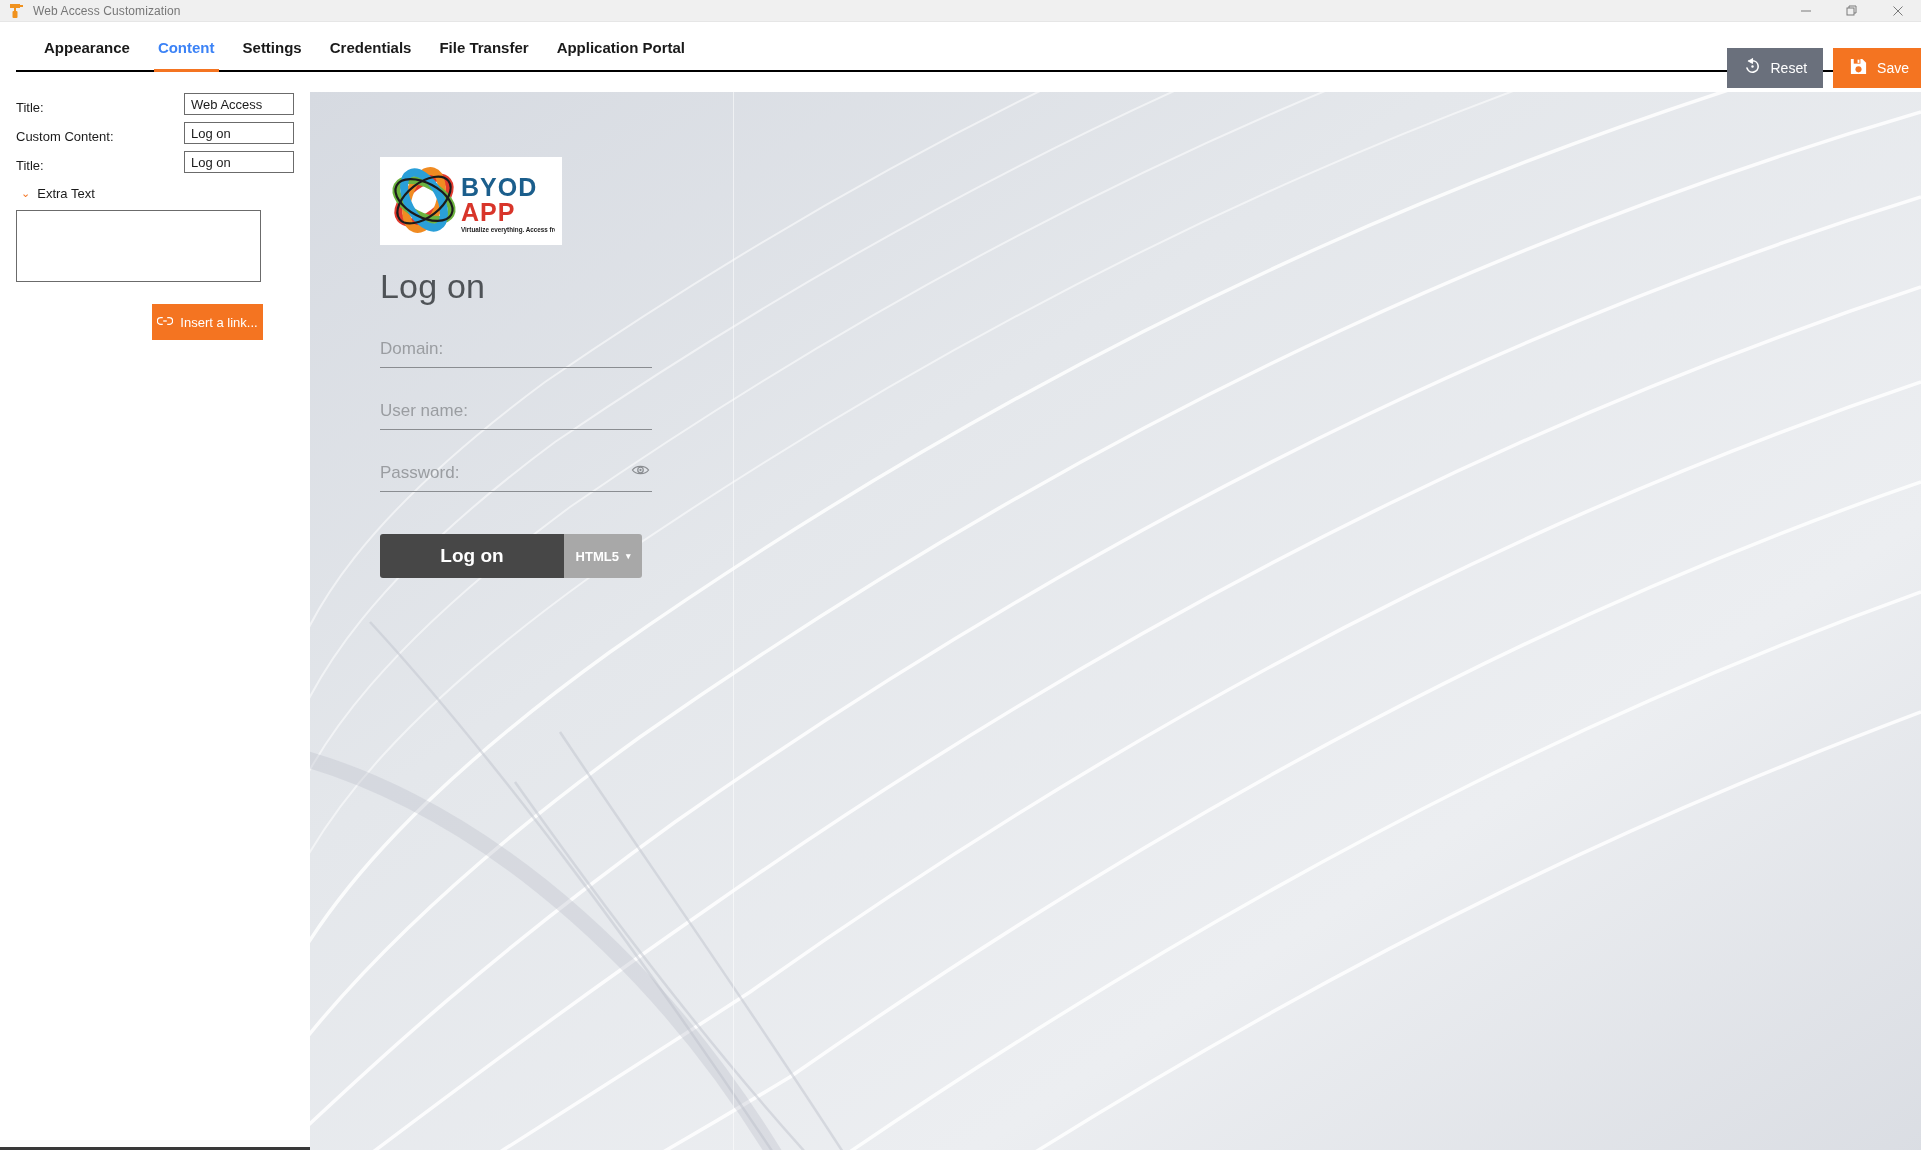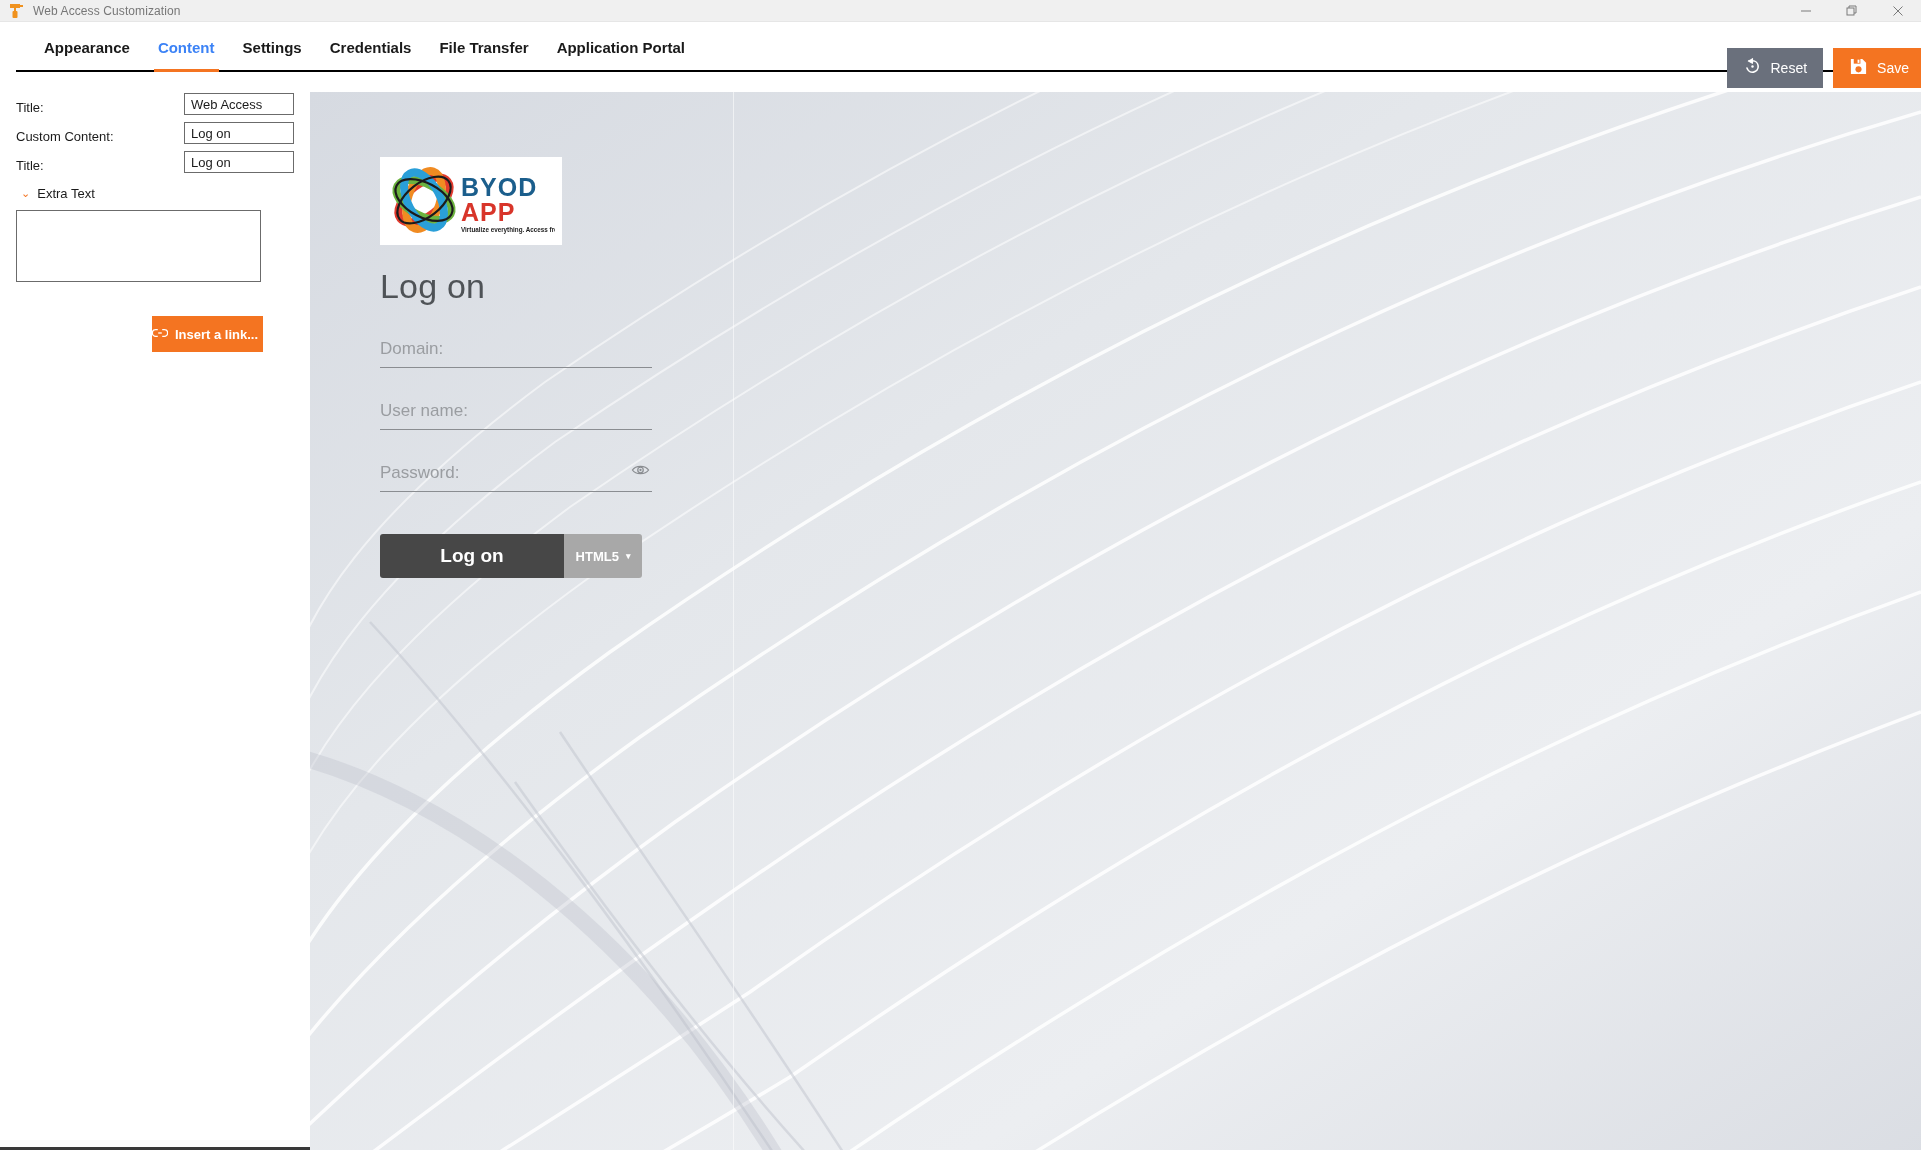--- a/index.html
+++ b/index.html
@@ -99,25 +99,25 @@
   .section-title { font-size: 13px; color: #1b1b1b; }
 
   .extra-textarea {
     width: 245px; height: 72px;
     border: 1px solid #6b6b6b; background: #fff;
     resize: none; font-family: "Liberation Sans", sans-serif;
     font-size: 13px; color: #1b1b1b; padding: 3px;
   }
 
   .link-btn {
-    margin-top: 30px; margin-left: 136px;
+    margin-top: 18px; margin-left: 136px;
     width: 111px; height: 36px;
     background: #f47421; color: #fff; border: none;
-    display: flex; align-items: center; gap: 7px;
-    font-size: 13px; font-weight: bold; cursor: pointer;
+    display: flex; align-items: center; justify-content: center; gap: 7px;
+    font-size: 13px; font-weight: normal; cursor: pointer;
   }
 
   
   .preview {
     position: absolute; left: 310px; top: 92px;
     width: 1611px; height: 1071px;
     overflow: hidden;
     background: linear-gradient(118deg, #d3d7de 0%, #dcdfe5 18%, #e6e8ec 42%, #eceef1 62%, #e3e6ea 82%, #d9dce2 100%);
   }
   .preview svg.bgwaves { position: absolute; inset: 0; width: 100%; height: 100%; display: block; }

